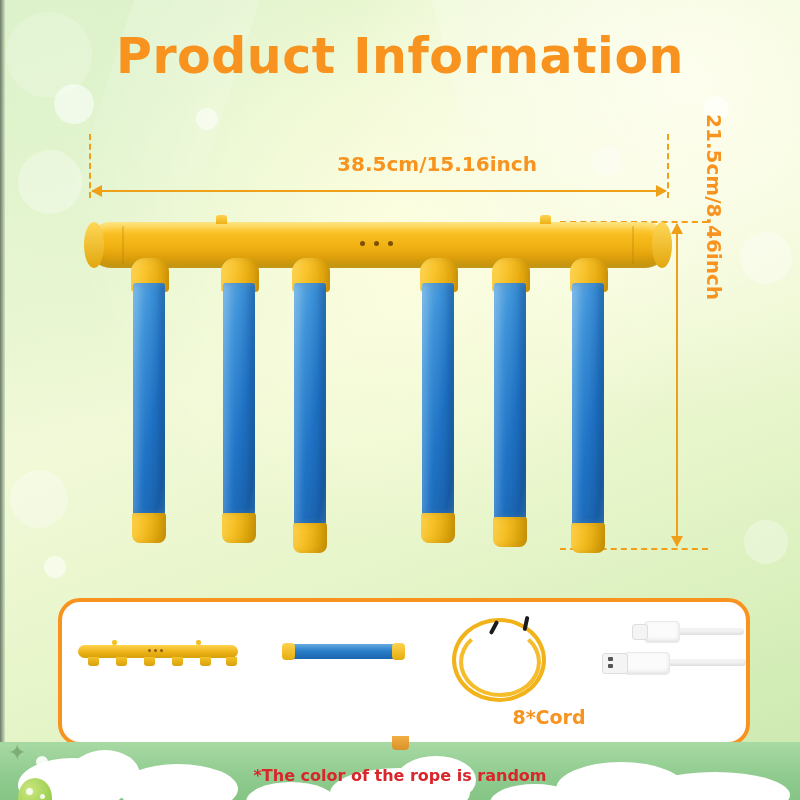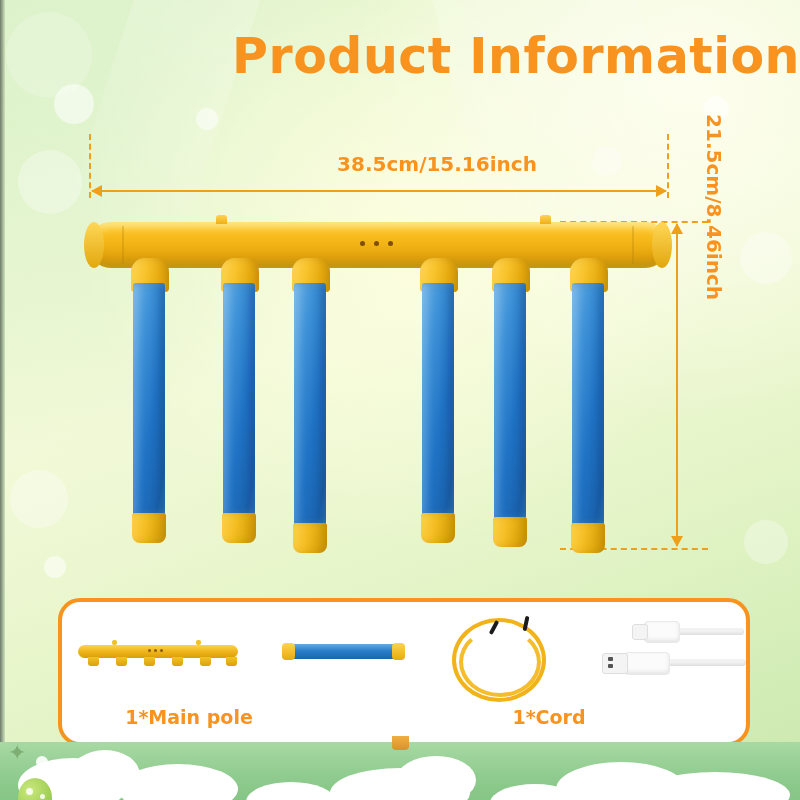--- a/index.html
+++ b/index.html
@@ -15,21 +15,21 @@
       radial-gradient(circle at 10% 4%, rgba(222,243,205,.9) 0%, rgba(222,243,205,0) 40%),
       linear-gradient(160deg,#d9f0c2 0%,#e8f6cf 20%,#f2f9d8 42%,#e6f5c9 66%,#d3edb7 88%,#c9e8ae 100%);
   }
   
   .bokeh{position:absolute;border-radius:50%;background:rgba(255,255,255,.55);pointer-events:none;}
   .bokeh.soft{background:rgba(255,255,255,.32);}
   .ray{position:absolute;background:linear-gradient(180deg,rgba(255,255,255,.45),rgba(255,255,255,0));
        transform-origin:top center;pointer-events:none;}
   
   .title{
-    position:absolute;top:28px;left:0;width:800px;text-align:right;
+    position:absolute;top:28px;left:0;width:800px;text-align:center;
     font-size:49px;font-weight:bold;letter-spacing:.5px;color:#F7931E;
     font-family:"DejaVu Sans", sans-serif;
   }
   .subtitle{
     position:absolute;top:92px;left:0;width:800px;text-align:center;
     font-size:19px;font-weight:bold;color:#F7A71E;
   }
   
   .vdash{position:absolute;border-left:2px dashed #F0A018;}
   .hdash{position:absolute;border-top:2px dashed #F0A018;}
@@ -248,36 +248,36 @@
   <div class="usb-wire" style="left:672px;top:628px;width:72px;"></div>
   <div class="usb-body" style="left:644px;top:621px;width:34px;height:20px;"></div>
   <div class="usb-head" style="left:632px;top:624px;width:14px;height:14px;"></div>
   <div class="usb-wire" style="left:660px;top:659px;width:86px;"></div>
   <div class="usb-body" style="left:624px;top:652px;width:44px;height:21px;"></div>
   <div class="usb-head" style="left:602px;top:653px;width:24px;height:19px;"></div>
   <div class="usb-pin" style="left:608px;top:657px;"></div>
   <div class="usb-pin" style="left:608px;top:664px;"></div>
 
   <div class="acc-labels">
-    <div class="acc-label" style="left:36px;width:190px;">1*Main pole</div>
-    <div class="acc-label" style="left:406px;width:170px;">1*Cord</div>
+    <div class="acc-label" style="left:406px;width:170px;">8*Cord</div>
   </div>
 
   <div class="band">
     <div class="cloud" style="left:18px;top:16px;width:110px;height:54px;"></div>
     <div class="cloud" style="left:70px;top:8px;width:70px;height:50px;"></div>
     <div class="cloud" style="left:118px;top:22px;width:120px;height:50px;"></div>
     <div class="cloud" style="left:330px;top:26px;width:140px;height:50px;"></div>
     <div class="cloud" style="left:396px;top:14px;width:80px;height:48px;"></div>
     <div class="cloud" style="left:556px;top:20px;width:130px;height:54px;"></div>
     <div class="cloud" style="left:640px;top:30px;width:150px;height:46px;"></div>
     <div class="cloud" style="left:246px;top:40px;width:90px;height:40px;"></div>
     <div class="cloud" style="left:490px;top:42px;width:90px;height:38px;"></div>
     <div class="cloud" style="left:36px;top:14px;width:12px;height:12px;opacity:.9;"></div>
   </div>
   <div class="star" style="left:8px;top:742px;">✦</div>
   <div class="blob" style="left:18px;top:778px;"></div>
   <div class="blob-dot" style="left:26px;top:788px;width:7px;height:7px;"></div>
   <div class="blob-dot" style="left:40px;top:794px;width:5px;height:5px;"></div>
   <div class="panel-tab"></div>
 
+  <div class="note">*The color of the rope is random</div>
 
 </div>
 
 </body></html>

